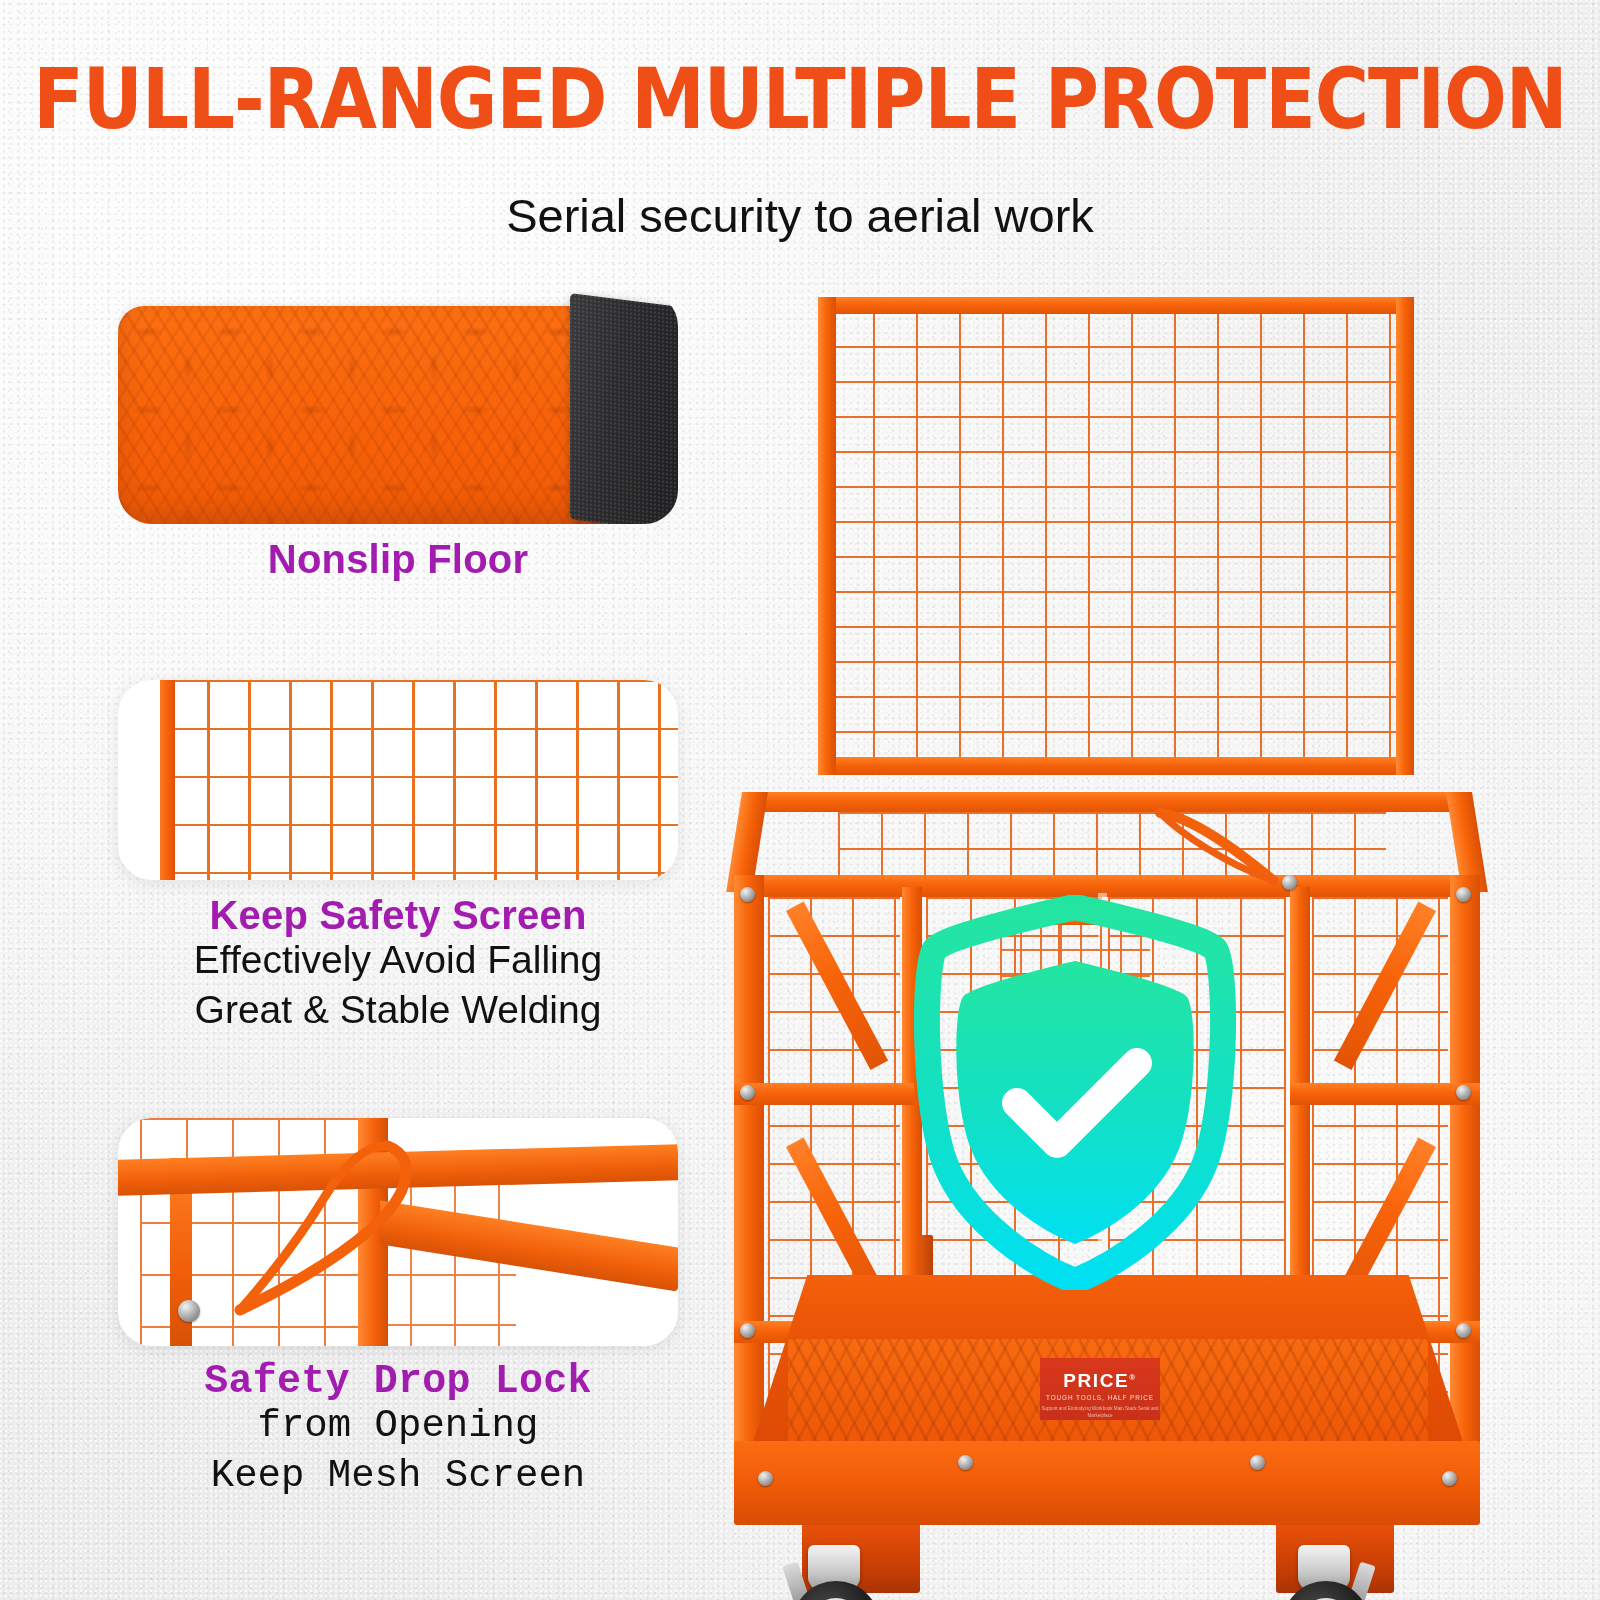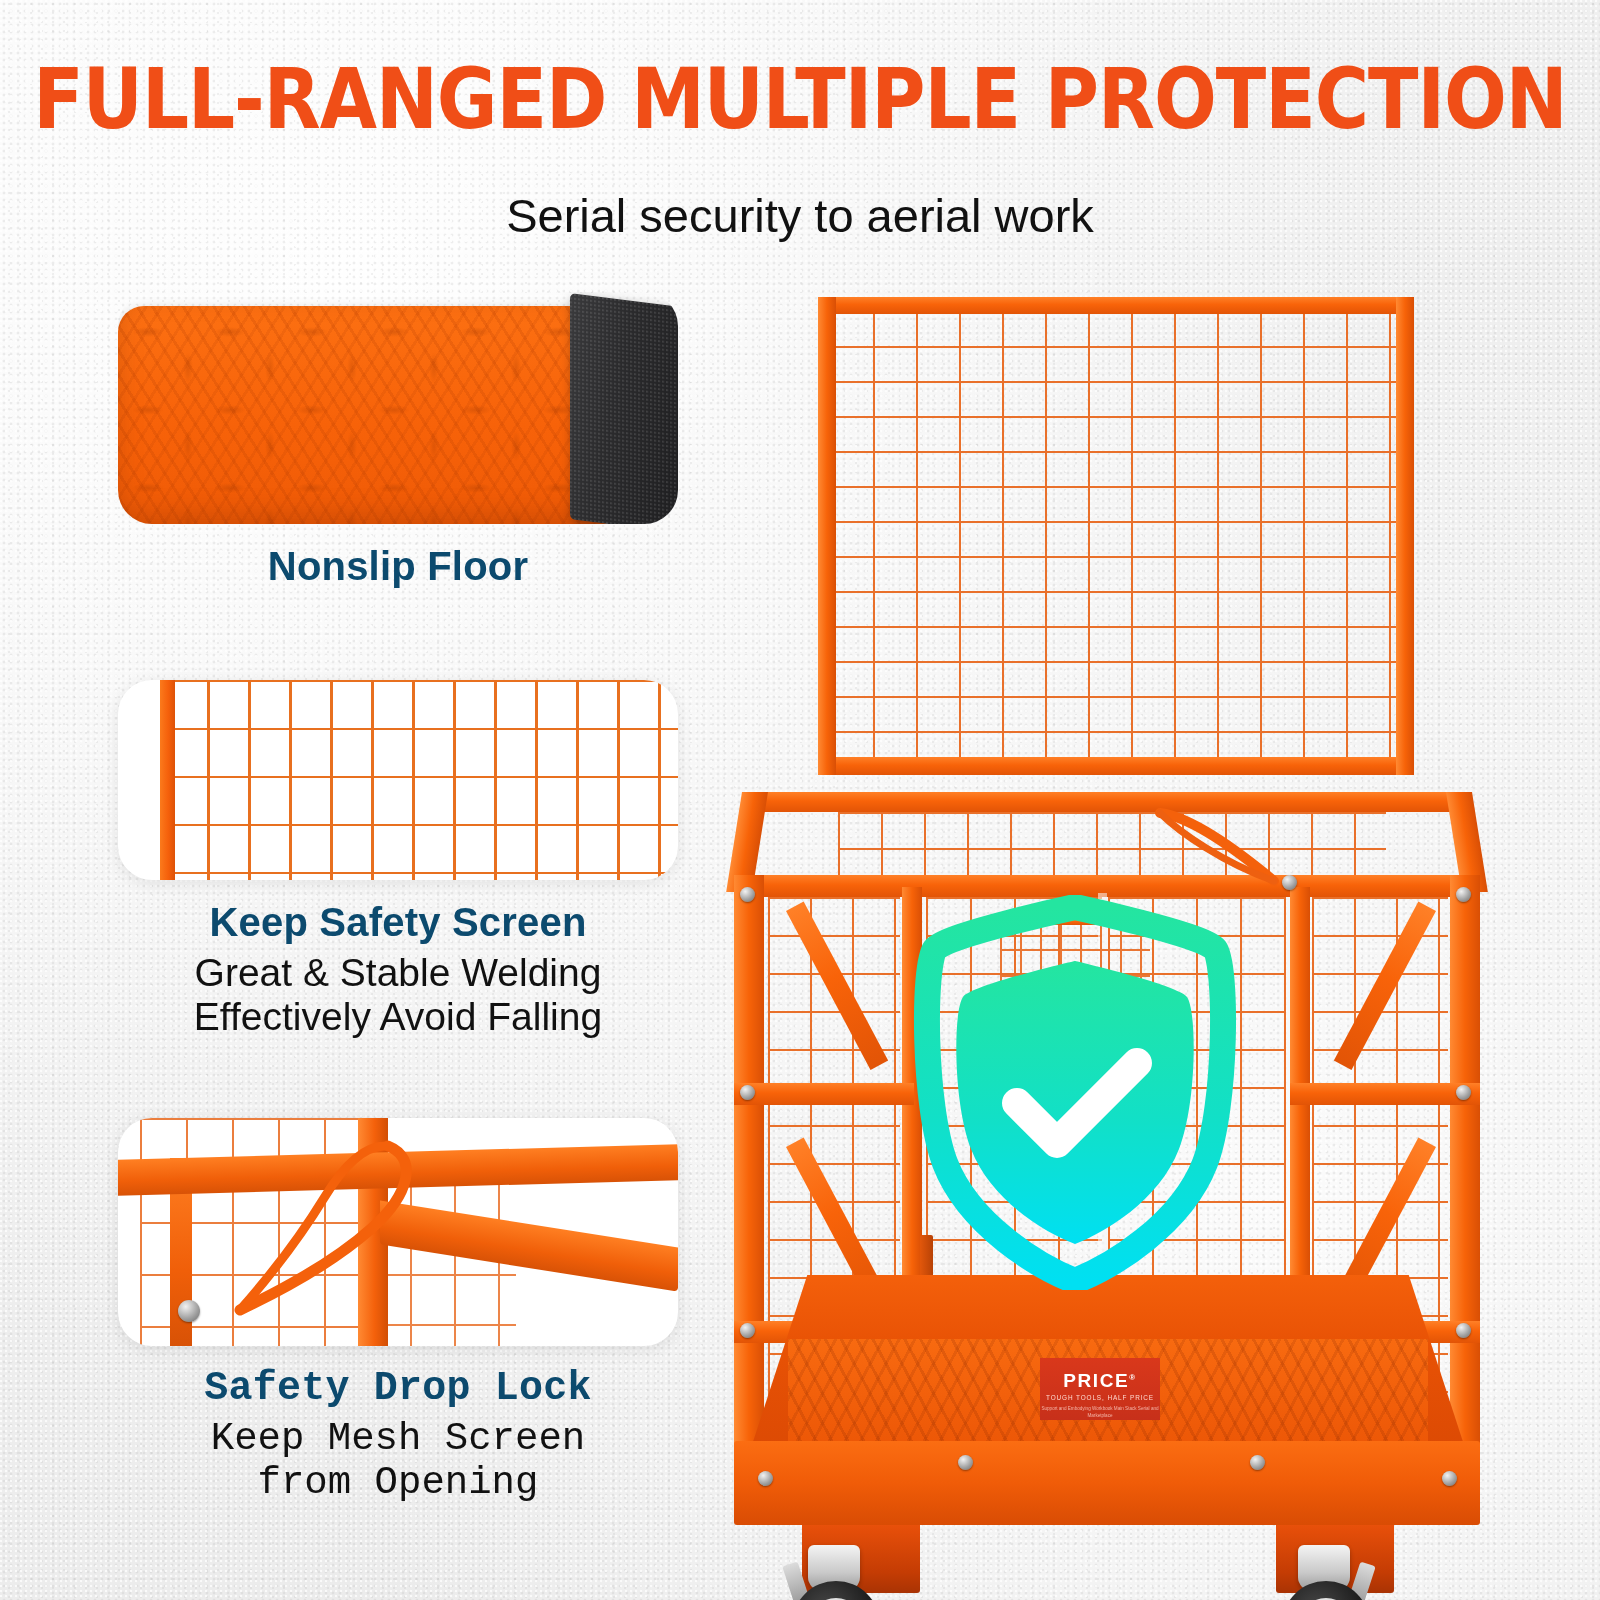--- a/index.html
+++ b/index.html
@@ -42,22 +42,22 @@
     color:#111; font-size:47px; z-index:6;
   }
 
   
   .feature{ position:absolute; left:118px; width:560px; z-index:6; }
   .fcard{
     width:100%; border-radius:34px; overflow:hidden; position:relative;
     box-shadow:0 3px 16px rgba(0,0,0,.09);
   }
   .fhead{
-    text-align:center; color:#0c4a6e; font-weight:bold;
-    font-size:40px; margin-top:20px; letter-spacing:.2px;
+    text-align:center; color:#a21caf; font-weight:bold;
+    font-size:40px; margin-top:13px; letter-spacing:.2px;
   }
   .fsub{
     text-align:center; color:#111; font-size:39px; line-height:1.13; margin-top:6px;
   }
 
   
   #mat-card{ height:232px; background:transparent; box-shadow:none; }
   #mat{
     position:absolute; left:0; top:14px; width:492px; height:218px;
     border-radius:26px 6px 6px 26px;
@@ -191,22 +191,22 @@
   </div>
   <div class="fhead">Nonslip Floor</div>
 </div>
 
 <div class="feature" style="top:680px;">
   <div class="fcard" id="mesh-card">
     <div id="mesh-grid"></div>
     <div id="mesh-post"></div>
   </div>
   <div class="fhead">Keep Safety Screen</div>
+  <div class="fsub" style="margin-top:0;">Effectively Avoid Falling</div>
   <div class="fsub">Great &amp; Stable Welding</div>
-  <div class="fsub" style="margin-top:0;">Effectively Avoid Falling</div>
 </div>
 
 <div class="feature" style="top:1118px;font-family:Liberation Mono, monospace;">
   <div class="fcard" id="lock-card">
 
     <div class="wire" style="left:22px; top:0; width:240px; height:228px; background-size:46px 52px; opacity:.9;"></div>
     <div class="wire" style="left:248px; top:56px; width:150px; height:172px; background-size:44px 50px; opacity:.85;"></div>
 
     <div class="fbeam" style="left:240px; top:0; width:30px; height:228px; background:linear-gradient(90deg,#FF8A33,#F4610B 55%,#D24F05);"></div>
     <div class="fbeam" style="left:52px; top:40px; width:22px; height:188px;"></div>
@@ -215,22 +215,22 @@
 
     <div class="fbeam" style="left:262px; top:106px; width:298px; height:44px; transform:skewY(9deg); border-radius:0 0 4px 4px;"></div>
 
     <svg style="position:absolute; left:56px; top:6px; width:260px; height:222px;" viewBox="0 0 260 222">
       <path d="M214 22 C244 34 236 70 198 104 C160 138 108 166 66 186" fill="none" stroke="#F4610B" stroke-width="11" stroke-linecap="round"></path>
       <path d="M214 22 C190 20 168 44 150 74 C128 110 96 152 66 186" fill="none" stroke="#F4610B" stroke-width="9" stroke-linecap="round"></path>
     </svg>
     <div class="bolt" style="left:60px; top:182px; width:22px; height:22px;"></div>
   </div>
   <div class="fhead">Safety Drop Lock</div>
+  <div class="fsub" style="margin-top:0;">from Opening</div>
   <div class="fsub">Keep Mesh Screen</div>
-  <div class="fsub" style="margin-top:0;">from Opening</div>
 </div>
 
 <div id="product">
 
   <div class="wire" style="left:140px; top:36px; width:570px; height:455px; background-size:43px 35px;"></div>
   <div class="bar" style="left:128px; top:22px; width:596px; height:17px;"></div>
   <div class="bar" style="left:128px; top:482px; width:596px; height:18px;"></div>
   <div class="barv" style="left:128px; top:22px; width:18px; height:478px;"></div>
   <div class="barv" style="left:706px; top:22px; width:18px; height:478px;"></div>
 

